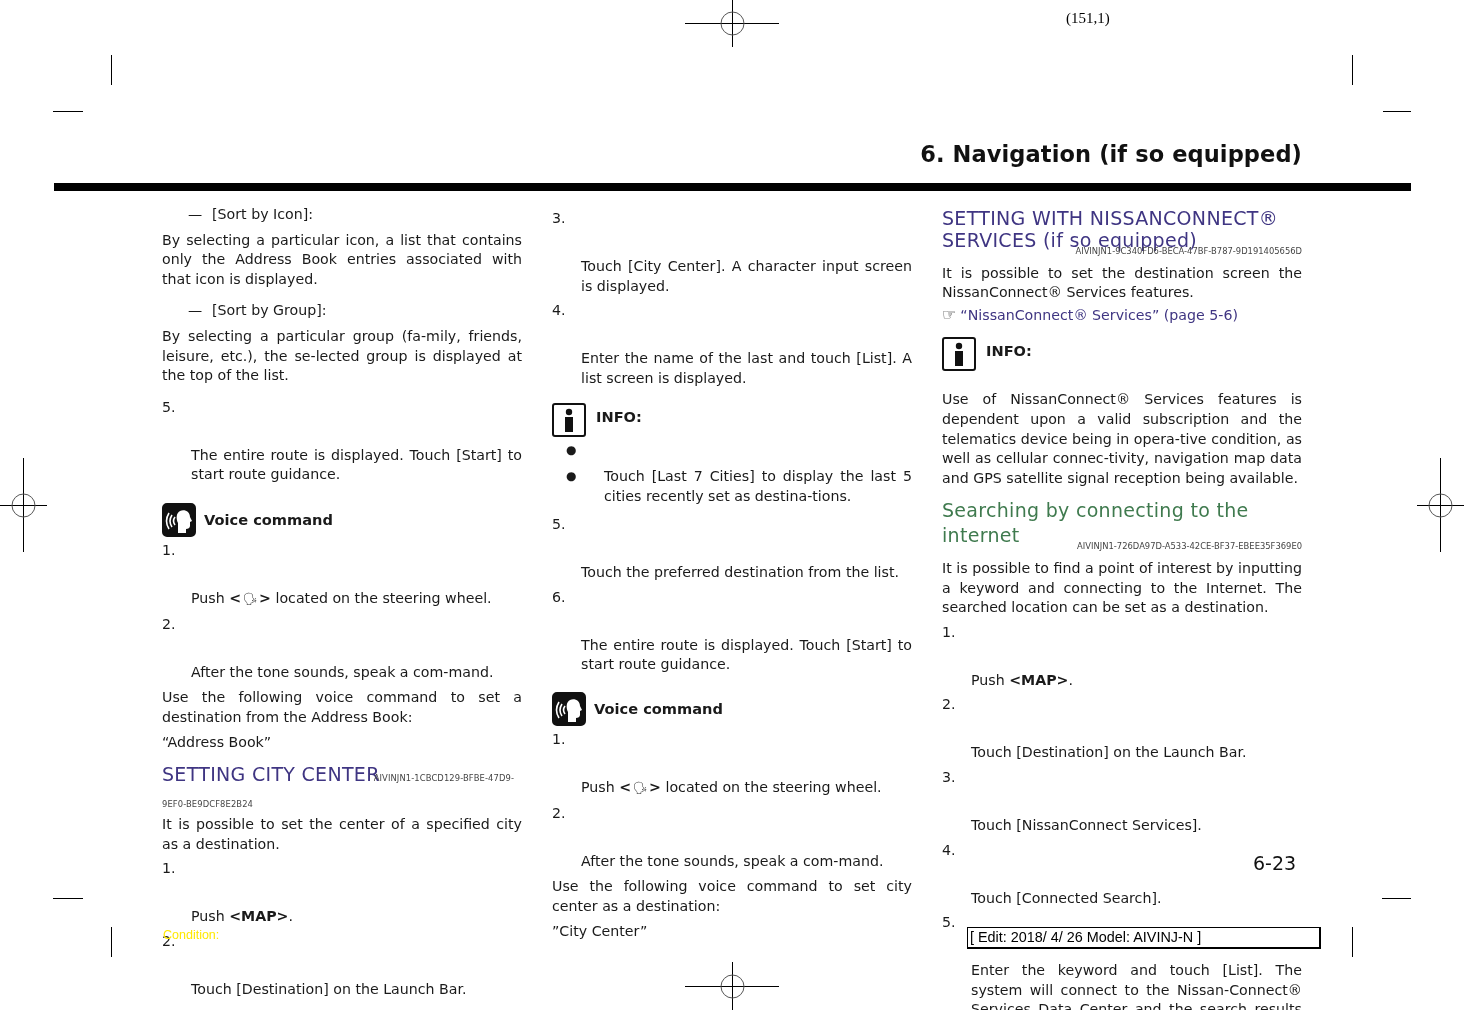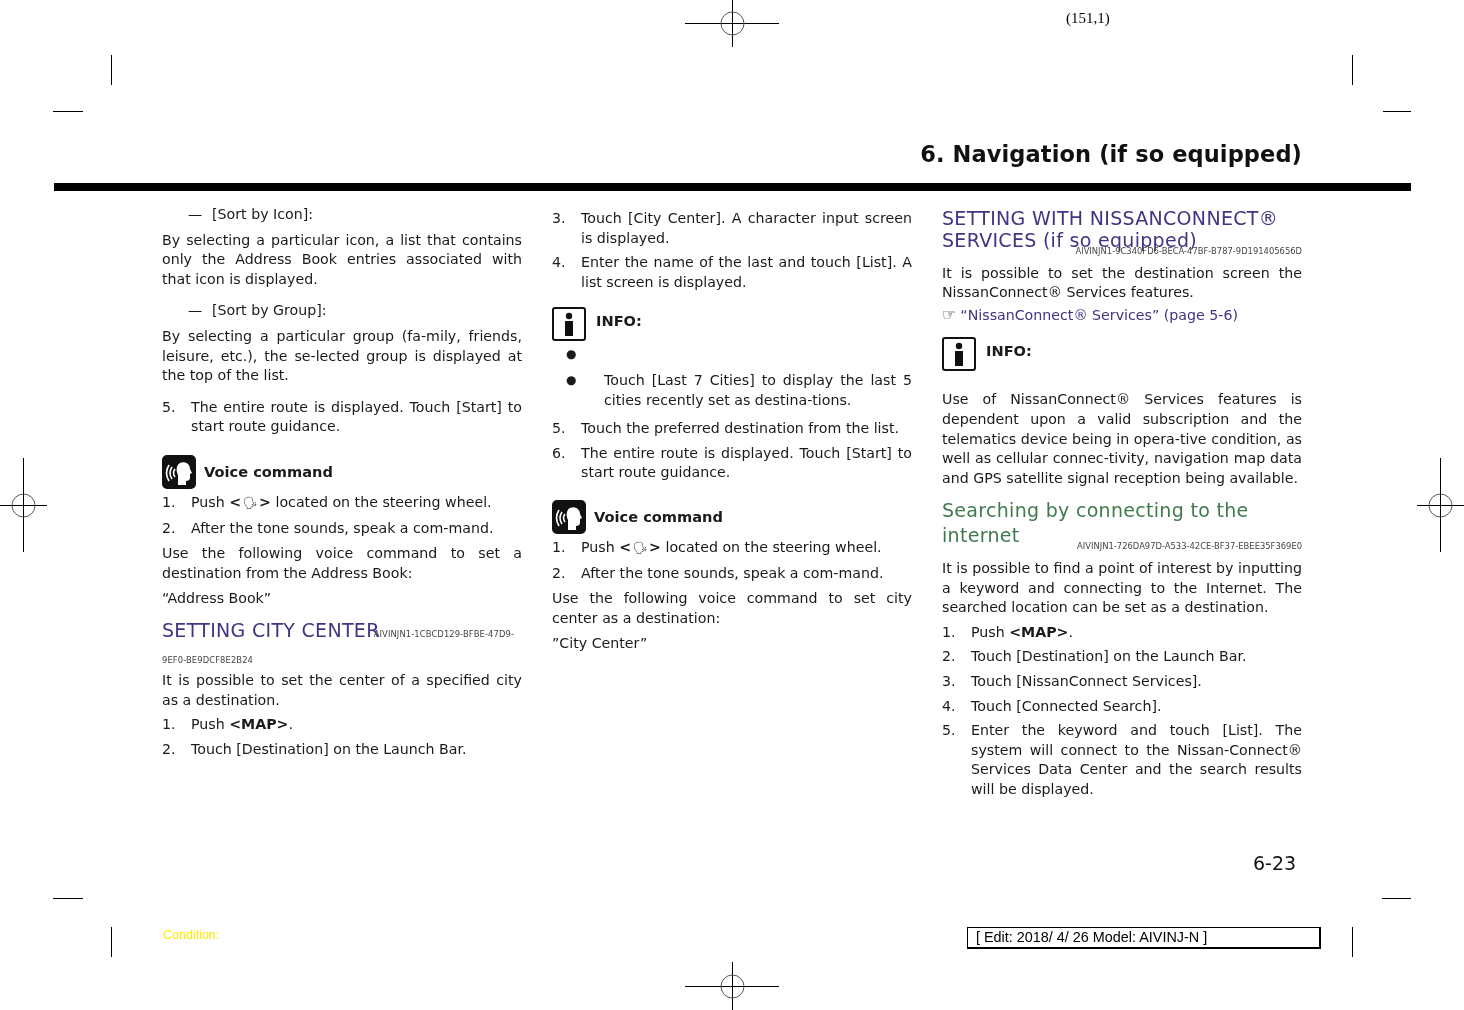--- a/index.html
+++ b/index.html
@@ -13,36 +13,36 @@
   .rule { position: absolute; left: 54px; top: 183px; width: 1357px; height: 8px; background: #000; }
 
   .col { position: absolute; top: 205px; width: 360px; font-size: 14.2px; line-height: 19.6px; }
   .col p { margin: 0; text-align: justify; }
   .p-gap { margin-top: 6px !important; }
   .sub { display: flex; margin-left: 26px; }
   .sub .dash { width: 24px; flex: none; }
   .subbody { margin-left: 52px; text-align: justify; }
   .li { display: flex; margin-top: 5px; }
   .li .num { width: 29px; flex: none; }
-  .li .txt { flex: 1; text-align: justify; }
+  .li .txt { flex: 1; text-align: justify; margin-top: 48px; }
   .bul { display: flex; margin-top: 6px; margin-left: 14px; }
   .bul .dot { width: 38px; flex: none; font-size: 12px; line-height: 19.6px; }
   .bul .txt { flex: 1; text-align: justify; }
   .sect-h { display: flex; align-items: center; margin-top: 16px; }
   .vc-icon { width: 34px; height: 34px; border: 2px solid #111; border-radius: 5px; background: #111; box-sizing: border-box; margin-right: 8px; position: relative; }
   .info-icon { width: 34px; height: 34px; border: 2px solid #111; border-radius: 3px; box-sizing: border-box; margin-right: 10px; position: relative; background: #fff; }
   .label-b { font-weight: bold; font-size: 14.6px; }
   .heading-purple { color: #3f3582; font-size: 19px; line-height: 22px; margin-top: 14px; letter-spacing: 0.3px; }
   .heading-green { color: #3f7a4e; font-size: 19px; line-height: 25px; margin-top: 14px; letter-spacing: 0.3px; }
   .docid { font-size: 8.4px; color: #444; letter-spacing: 0.1px; margin-left: -6px; }
   .docid-r { display: block; text-align: right; font-size: 8.4px; color: #444; margin-top: -9px; }
   .xref { color: #3f3582; }
   .pagenum { position: absolute; left: 1253px; top: 852px; font-size: 19px; color: #111; }
   .condition { position: absolute; left: 163px; top: 928px; font-family: "Liberation Sans", sans-serif; font-size: 12.5px; color: #ffe900; }
-  .editbox { position: absolute; left: 967px; top: 927px; width: 354px; height: 22px; border: 1px solid #000; box-sizing: border-box; border-right-width: 2px; border-bottom-width: 2px; font-family: "Liberation Sans", sans-serif; font-size: 14.4px; line-height: 19px; padding-left: 8px; color: #000; }
+  .editbox { position: absolute; left: 967px; top: 927px; width: 354px; height: 22px; border: 1px solid #000; box-sizing: border-box; border-right-width: 2px; border-bottom-width: 2px; font-family: "Liberation Sans", sans-serif; font-size: 14.4px; line-height: 19px; padding-left: 2px; color: #000; }
   .inline-voice { display: inline-block; width: 18px; text-align: center; font-size: 12px; }
   b { font-weight: bold; }
 </style>
 </head>
 <body>
 
 <div class="mark-v" style="left:111px;top:55px;height:30px;"></div>
 <div class="mark-h" style="left:53px;top:111px;width:30px;"></div>
 <div class="mark-v" style="left:1352px;top:55px;height:30px;"></div>
 <div class="mark-h" style="left:1383px;top:111px;width:28px;"></div>

